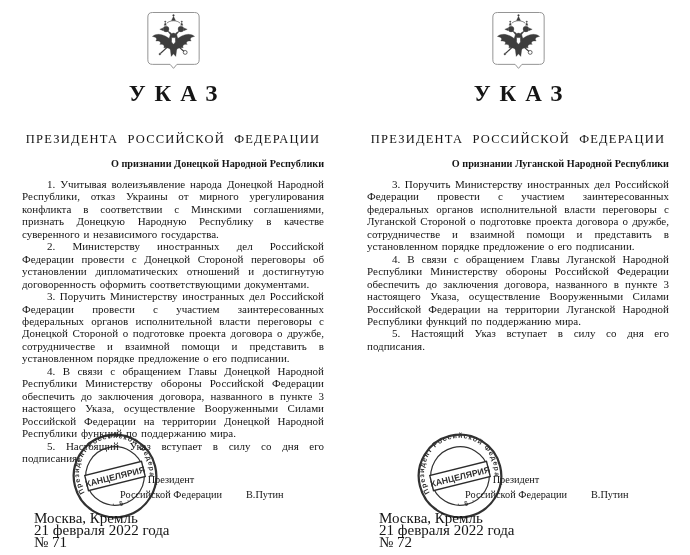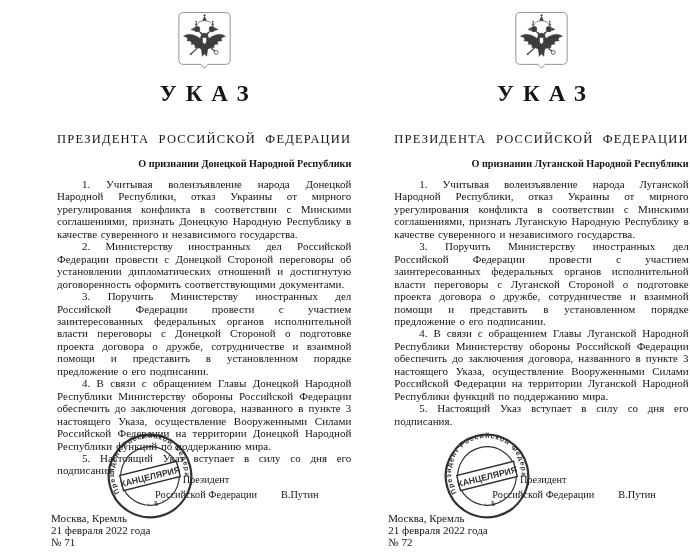--- a/index.html
+++ b/index.html
@@ -4,21 +4,21 @@
 <style>
   * { box-sizing: border-box; }
   html, body { margin: 0; padding: 0; }
   body {
     width: 690px; height: 555px;
     background: #ffffff;
     font-family: "Liberation Serif", serif;
     color: #151515;
     overflow: hidden;
   }
-  .pages { display: flex; width: 690px; height: 432px; padding-left: 35px; }
+  .pages { display: flex; width: 690px; height: 432px; }
   .page {
     position: relative;
     width: 345px; height: 555px;
     background: #fff;
     padding: 8px 21px 0 22px;
   }
   .coat-wrap { text-align: center; height: 66px; margin-top: 2px; }
   .coat-wrap svg { width: 57px; height: 62px; }
   .title {
     margin: 5px 0 0; text-align: center;
@@ -55,22 +55,22 @@
     width: 86px; height: 86px;
     transform: rotate(-14deg);
     opacity: 0.93;
   }
   .stamp svg { width: 86px; height: 86px; }
   .stamp .ring-text { font-family: "Liberation Sans", sans-serif; font-size: 8.2px; font-weight: bold; letter-spacing: 1.1px; fill: #222; }
   .stamp .bottom-text { font-family: "Liberation Sans", sans-serif; font-size: 7.5px; font-weight: bold; letter-spacing: 2px; fill: #222; }
   .stamp .center-text { font-family: "Liberation Sans", sans-serif; font-size: 10.2px; font-weight: bold; fill: #1d1d1d; }
 
   .footer {
-    position: absolute; left: 16px; top: 513px;
-    font-size: 11px; line-height: 11.9px;
+    position: absolute; left: 34px; top: 513px;
+    font-size: 15px; line-height: 11.9px;
   }
 </style>
 </head>
 <body>
 
 <svg width="0" height="0" style="position:absolute">
   <defs>
     <g id="eagle-emblem">
 
       <path d="M13,2 H87 Q95,2 95,10 V85 Q95,93 87,93 H56 L50,100 L44,93 H13 Q5,93 5,85 V10 Q5,2 13,2 Z" fill="#ffffff" stroke="#8a8a8a" stroke-width="1.6"></path>
@@ -162,21 +162,20 @@
   <div class="page">
     <div class="coat-wrap">
       <svg viewBox="0 0 100 104">
           <use href="#eagle-emblem"></use>
         </svg>
     </div>
     <h1 class="title">УКАЗ</h1>
     <h2 class="subtitle">ПРЕЗИДЕНТА РОССИЙСКОЙ ФЕДЕРАЦИИ</h2>
     <h3 class="subject">О признании Луганской Народной Республики</h3>
     <div class="body-text">
-      <p>1. Учитывая волеизъявление народа Луганской Народной Республики, отказ Украины от мирного урегулирования конфликта в соответствии с Минскими соглашениями, признать Луганскую Народную Республику в качестве суверенного и независимого государства.</p>
       <p>3. Поручить Министерству иностранных дел Российской Федерации провести с участием заинтересованных федеральных органов исполнительной власти переговоры с Луганской Стороной о подготовке проекта договора о дружбе, сотрудничестве и взаимной помощи и представить в установленном порядке предложение о его подписании.</p>
       <p>4. В связи с обращением Главы Луганской Народной Республики Министерству обороны Российской Федерации обеспечить до заключения договора, названного в пункте 3 настоящего Указа, осуществление Вооруженными Силами Российской Федерации на территории Луганской Народной Республики функций по поддержанию мира.</p>
       <p>5. Настоящий Указ вступает в силу со дня его подписания.</p>
     </div>
 
     <div class="signature">
       <div class="sig-title">
         <span>Президент</span><br>
         <span>Российской Федерации</span>
       </div>

